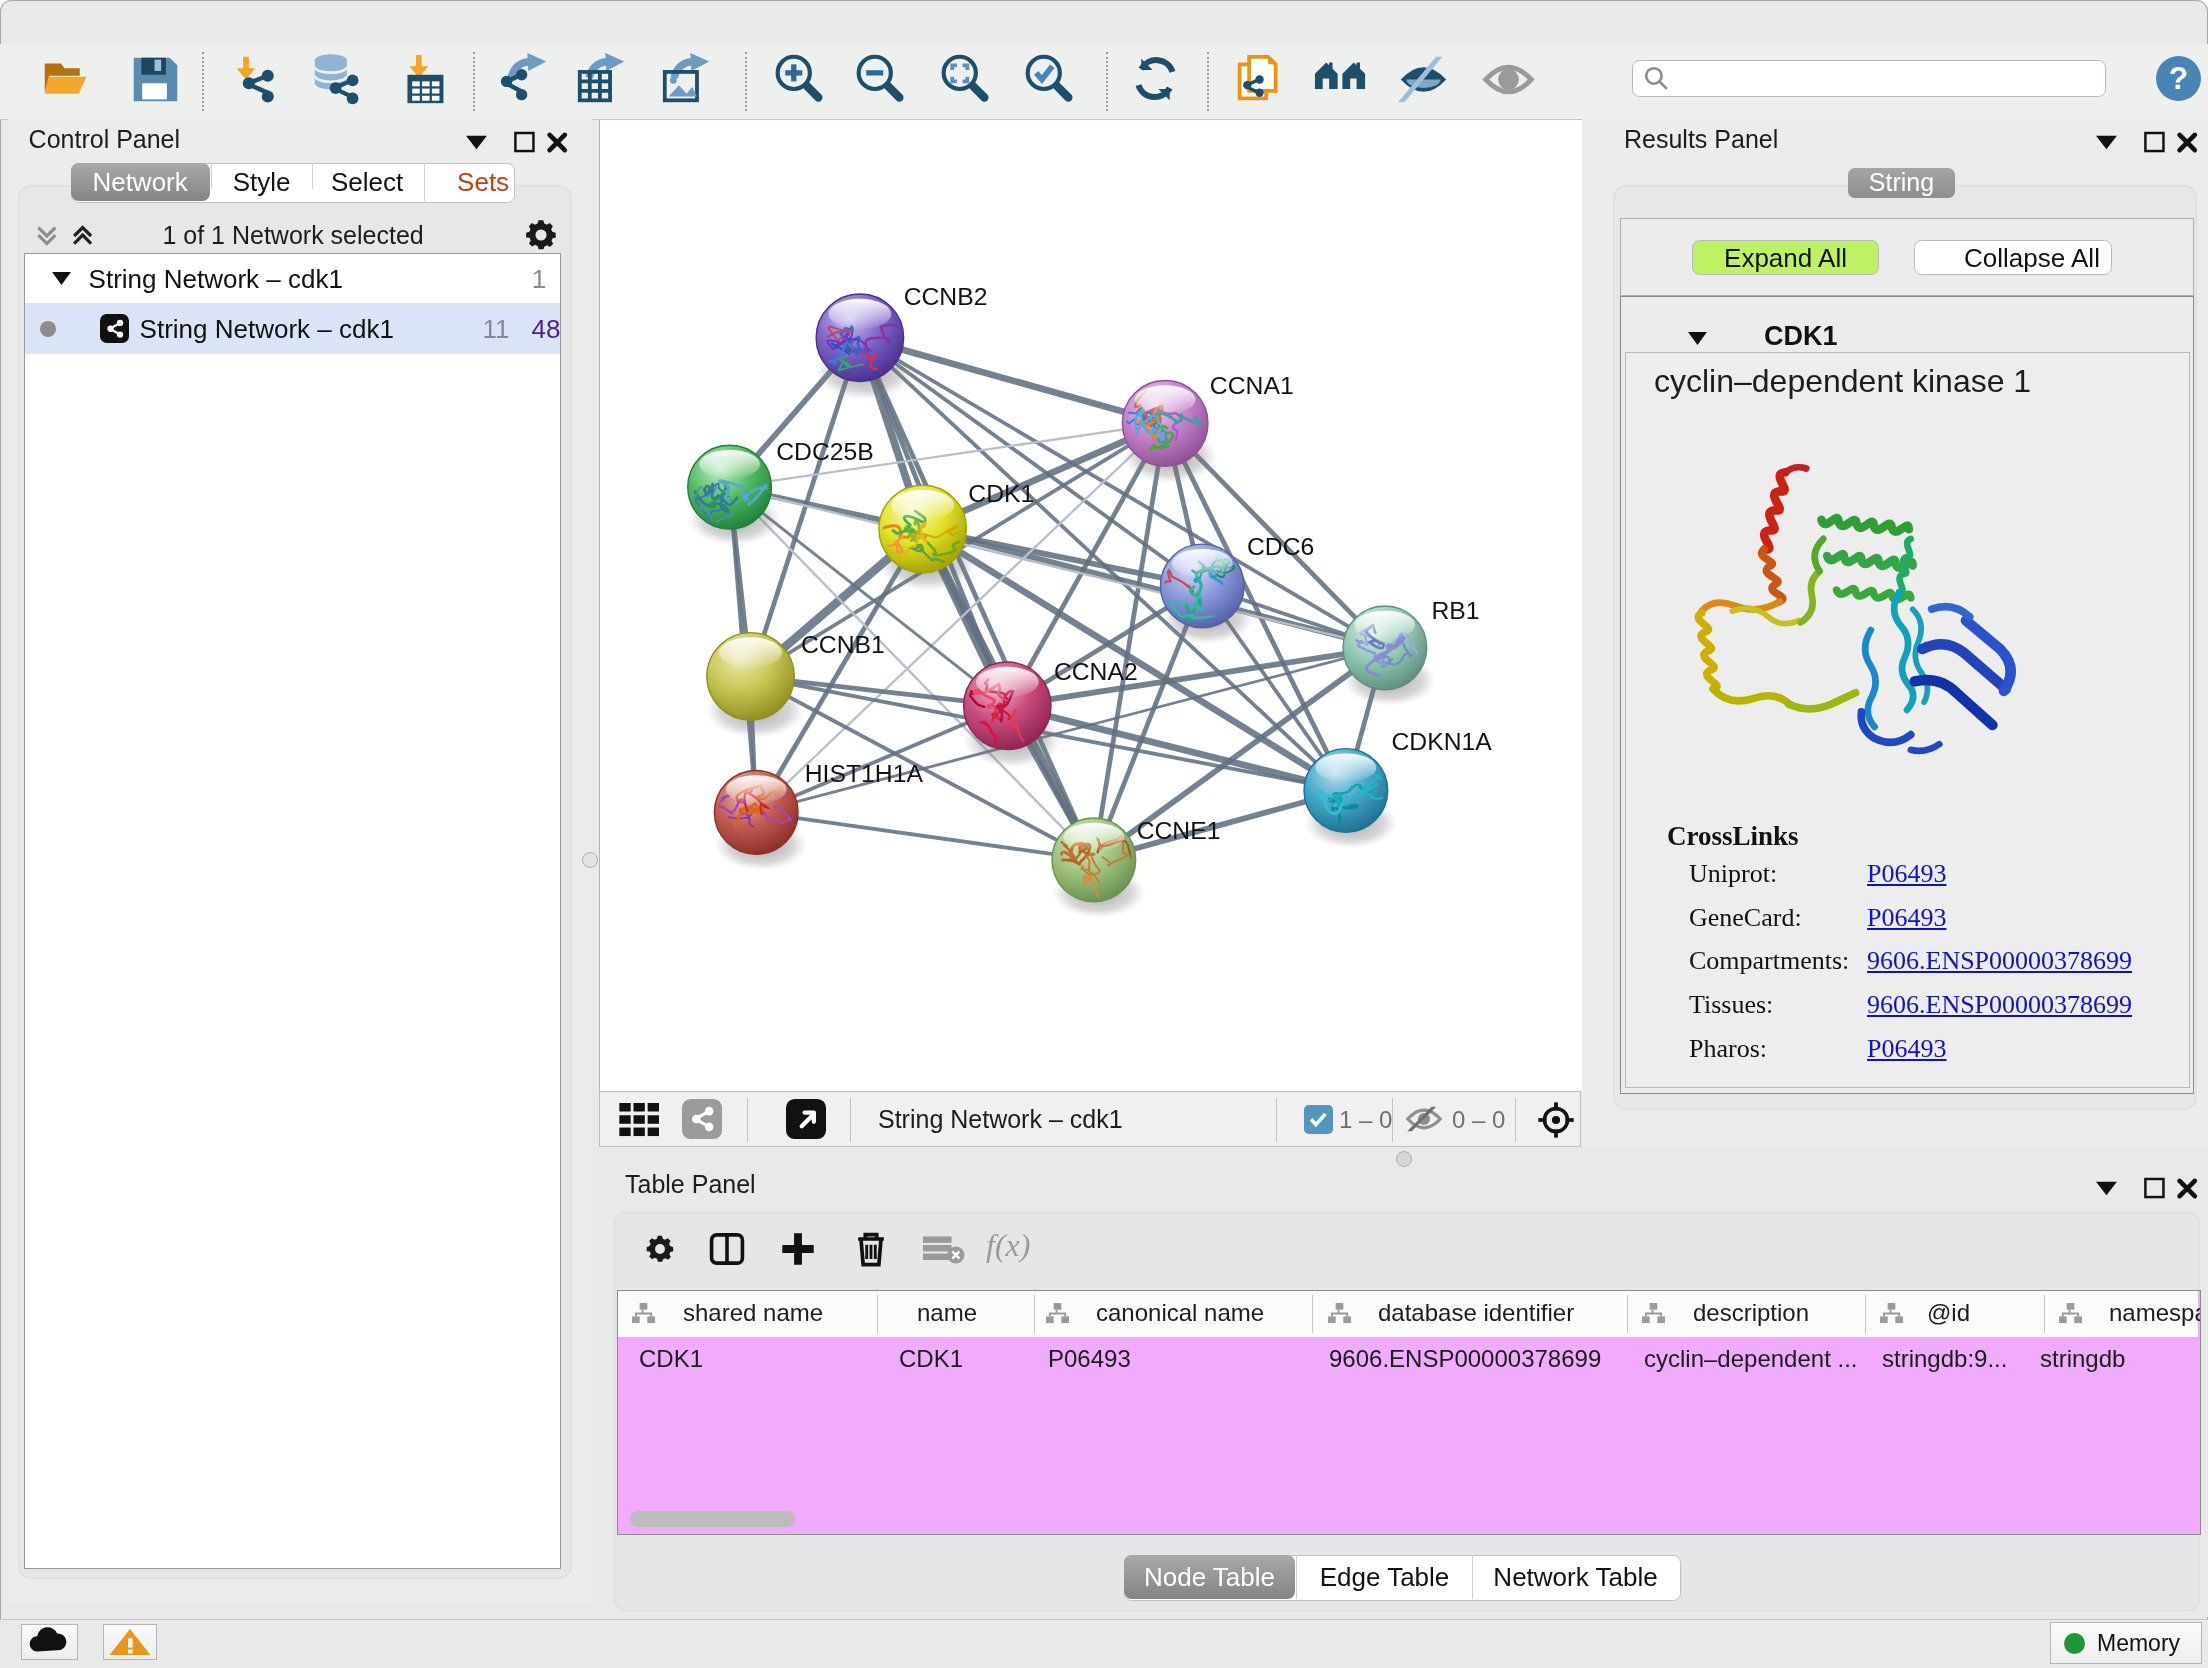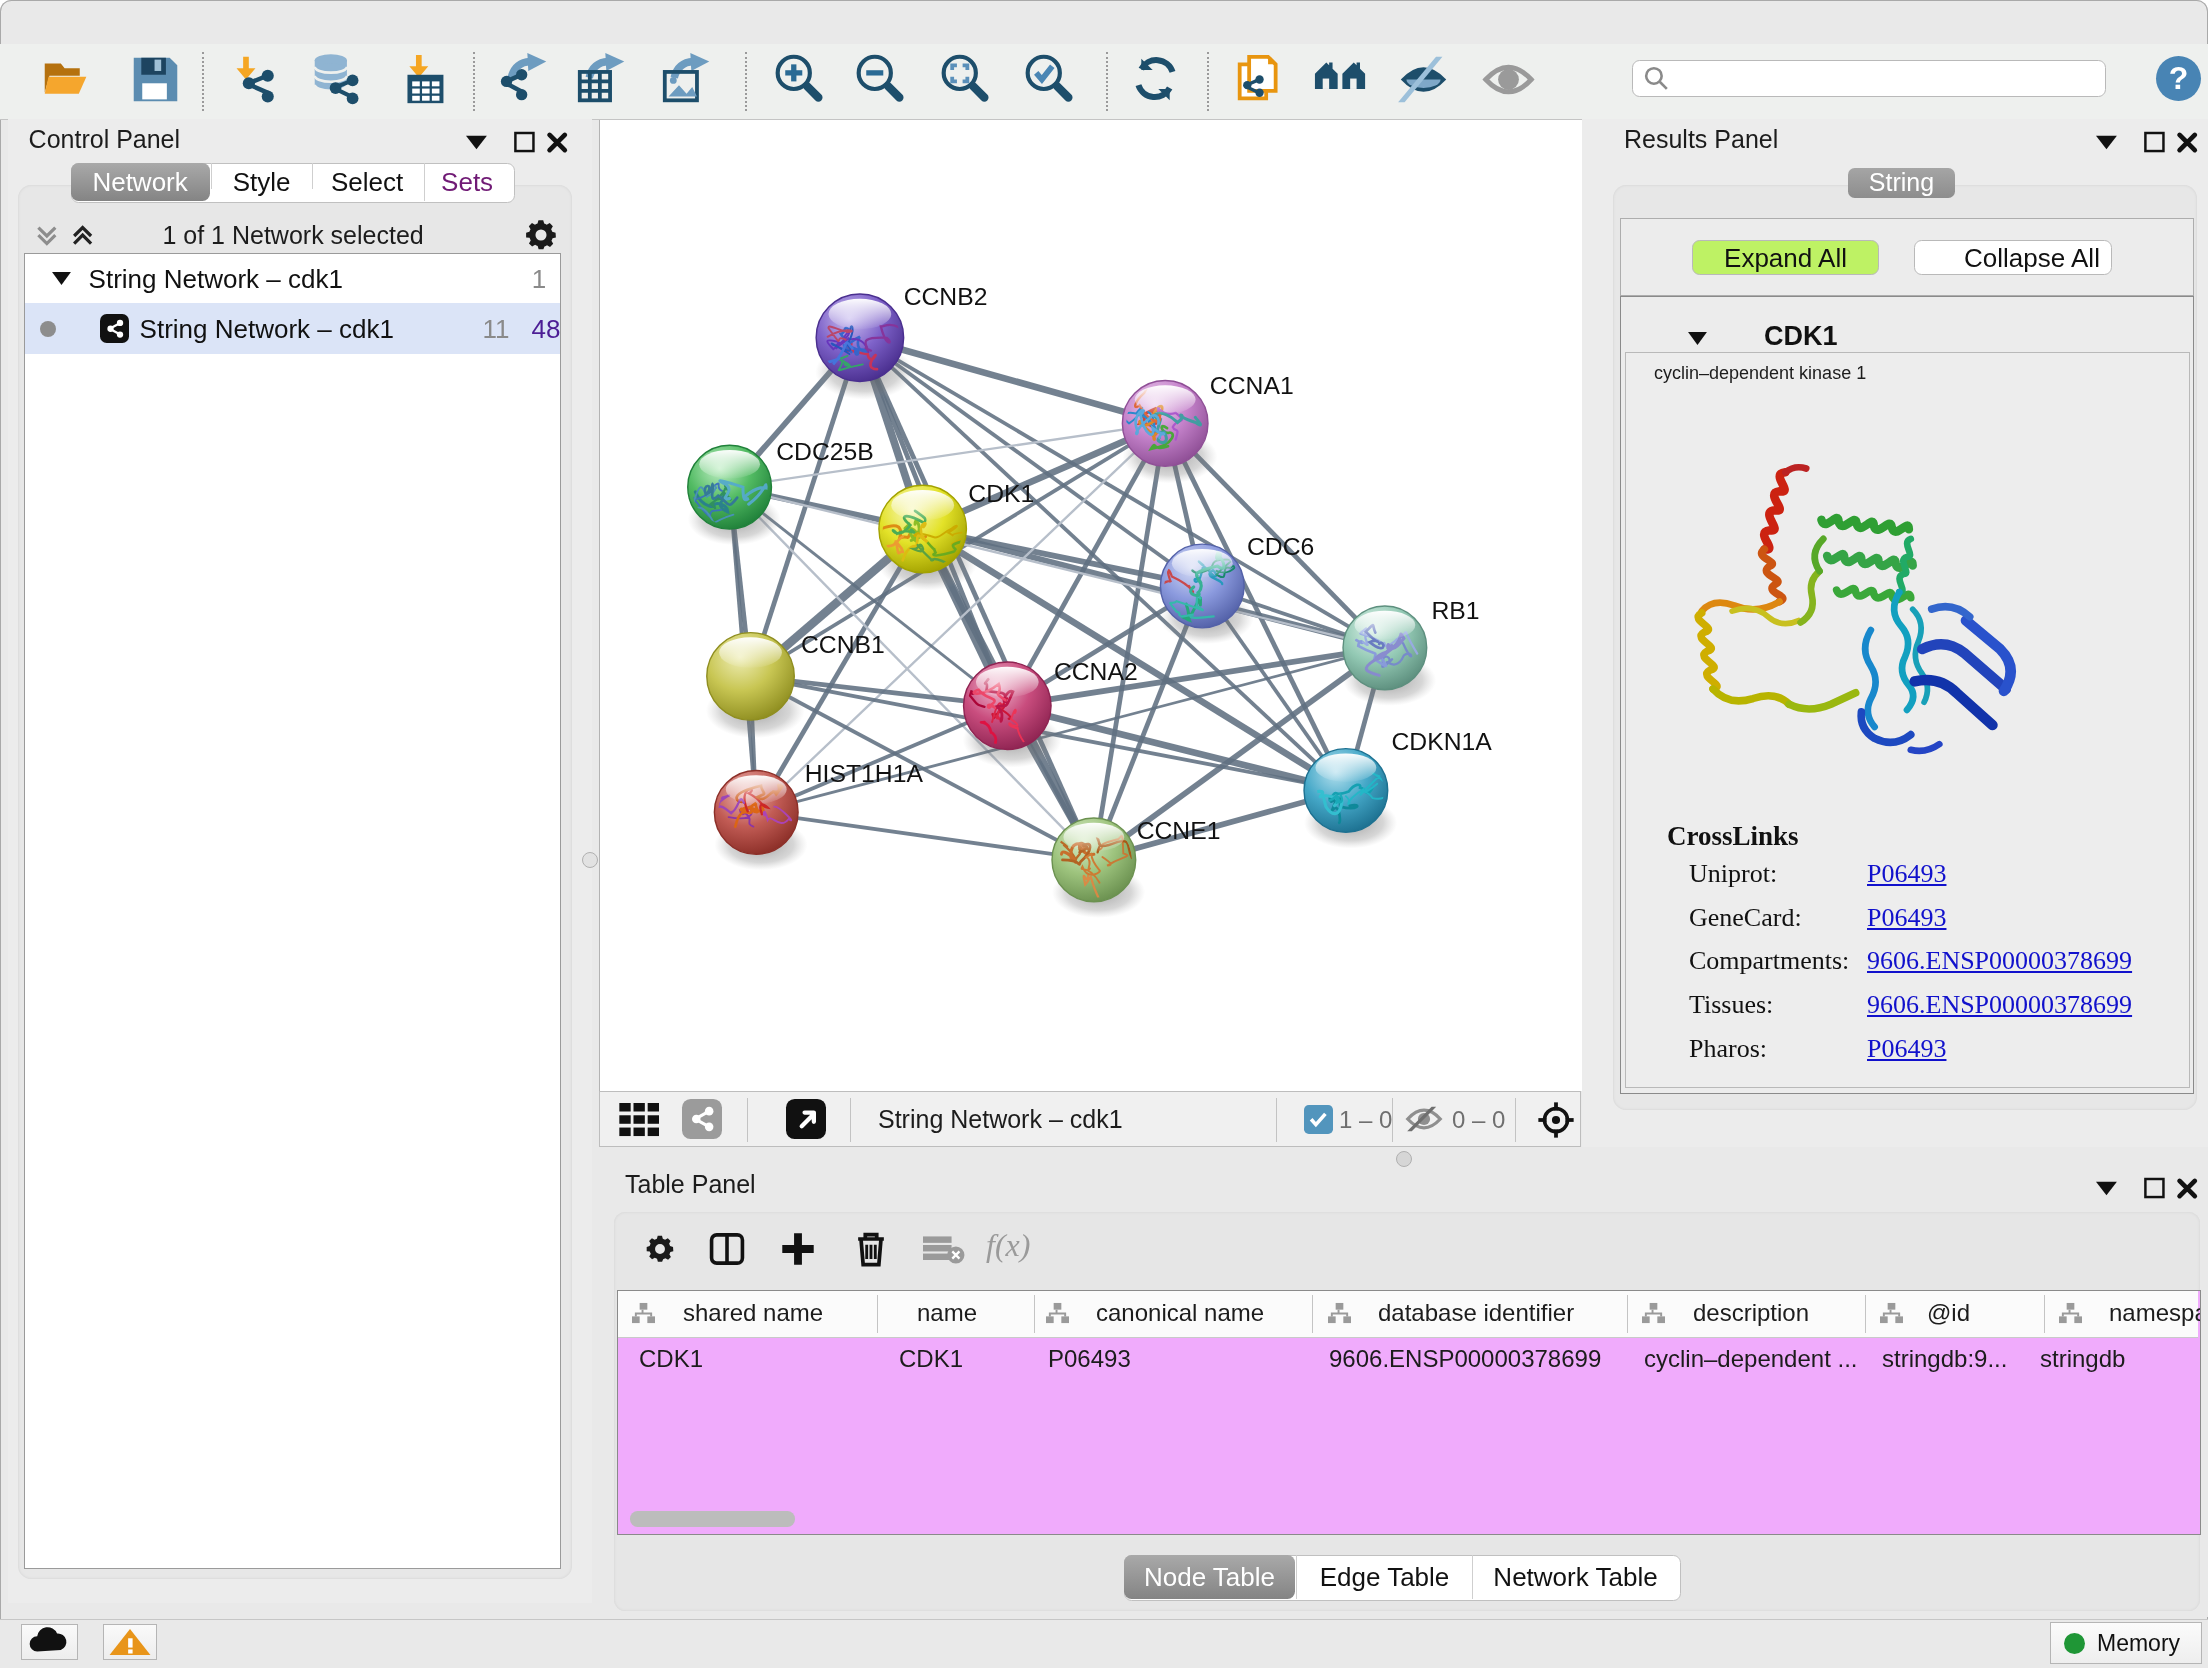--- a/index.html
+++ b/index.html
@@ -187,21 +187,21 @@
     <div class="abs ptitle" style="left:21px;top:5.7px;">Control Panel</div>
     <svg class="abs" style="left:458px;top:11.4px;" width="114" height="25" viewBox="0 0 120 26">
         <path d="M0 6 l22 0 -11 14 z" fill="#111"></path>
         <rect x="52" y="3" width="19" height="19" fill="none" stroke="#111" stroke-width="2.6"></rect>
         <path d="M88 5 l16 16 M104 5 l-16 16" stroke="#111" stroke-width="5" stroke-linecap="round"></path>
       </svg>
     <div class="abs" style="left:63px;top:44px;width:442px;height:38px;background:#fff;border:1px solid #c0c0c0;border-radius:7.6px;z-index:3;"></div>
     <div class="abs" style="left:63px;top:44px;width:139px;height:38px;background:linear-gradient(#a9a9a9,#848484);border-radius:7.6px;color:#fff;text-align:center;line-height:38px;font-size:26px;z-index:4;">Network</div>
     <div class="abs" style="left:203px;top:44px;width:100px;height:26px;border-right:1px solid #cfcfcf;border-left:1px solid #cfcfcf;color:#111;text-align:center;line-height:38px;font-size:26px;z-index:4;">Style</div>
     <div class="abs" style="left:303px;top:44px;width:113px;height:38px;border-right:1px solid #cfcfcf;color:#111;text-align:center;line-height:38px;font-size:26px;z-index:4;">Select</div>
-    <div class="abs" style="left:416px;top:44px;width:87px;height:38px;color:#701a75;text-align:center;line-height:38px;font-size:26px;z-index:4;">Sets</div>
+    <div class="abs" style="left:432px;top:44px;width:87px;height:38px;color:#c2410c;text-align:center;line-height:38px;font-size:26px;z-index:4;">Sets</div>
     <div class="abs" style="left:10.5px;top:66px;width:554px;height:1394px;background:#e7e7e7;border-radius:13.3px;box-shadow:inset 0 0 2.9px #cfcfcf;"></div>
     <svg class="abs" style="left:27px;top:101px;" width="67" height="32" viewBox="0 0 70 34">
         <g stroke="#8d8d8d" stroke-width="3.4" fill="none">
           <path d="M3 8 l9 9 9-9"></path>
           <path d="M3 16 l9 9 9-9"></path>
         </g>
         <g stroke="#222" stroke-width="3.4" fill="none">
           <path d="M41 17 l9-9 9 9"></path>
           <path d="M41 25 l9-9 9 9"></path>
         </g>
@@ -614,21 +614,21 @@
     <div class="abs" style="left:266px;top:49px;width:107px;height:29.5px;background:linear-gradient(#a5a5a5,#8d8d8d);border-radius:6.7px;color:#fff;font-size:25px;text-align:center;line-height:29.5px;">String</div>
     <div class="abs" style="left:38px;top:99px;width:574px;height:78px;border:1px solid #adadad;background:#ececec;box-sizing:border-box;"></div>
     <div class="abs" style="left:110px;top:121px;width:187px;height:35px;background:#bef264;border:1px solid #b9b9b9;border-radius:7.6px;text-align:center;line-height:35px;font-size:26px;color:#111;box-sizing:border-box;">Expand All</div>
     <div class="abs" style="left:332px;top:121px;width:198px;height:35px;background:#fff;border:1px solid #b9b9b9;border-radius:7.6px;text-align:center;line-height:35px;font-size:26px;color:#111;box-sizing:border-box;padding-left:38px;">Collapse All</div>
     <div class="abs" style="left:38px;top:177px;width:574px;height:798px;border:1.9px solid #8a8a8a;background:#ececec;box-sizing:border-box;"></div>
     <svg class="abs" style="left:104px;top:211px;" width="23" height="17" viewBox="0 0 24 18">
         <path d="M2 2 l20 0 -10 14 z" fill="#111"></path>
       </svg>
     <div class="abs" style="left:182px;top:202px;font-size:27px;font-weight:bold;color:#111;">CDK1</div>
     <div class="abs" style="left:43px;top:233px;width:565px;height:736px;border:1px solid #b9b9b9;background:#ededed;box-sizing:border-box;"></div>
-    <div class="abs" style="left:72px;top:244px;font-size:18px;color:#1c1c1c;">cyclin–dependent kinase 1</div>
+    <div class="abs" style="left:72px;top:244px;font-size:32px;color:#1c1c1c;">cyclin–dependent kinase 1</div>
     <svg class="abs" style="left:91px;top:340px;" width="352" height="307" viewBox="0 0 370 323">
 <g fill="none" stroke-linecap="round">
 <path d="M118,14 C101,16 128,36 112,34 C95,36 123,57 107,54 C90,56 117,77 102,75 C84,77 112,97 96,95" stroke="#cc2211" stroke-width="9"></path>
 <path d="M118 14 q10 -8 22 -4" stroke="#bb2222" stroke-width="7"></path>
 <path d="M96,95 C84,104 114,108 101,113 C89,123 120,126 107,132 C95,141 125,144 112,150" stroke="#cc5511" stroke-width="8"></path>
 <path d="M112 150 q-24 14 -48 4 q-22 -8 -34 6" stroke="#dd8811" stroke-width="7"></path>
 <path d="M30,162 C16,170 48,178 33,182 C19,190 51,198 36,202 C22,210 54,218 39,222 C25,230 57,238 42,242" stroke="#cfae00" stroke-width="8"></path>
 <path d="M42 242 q16 18 42 10 q24 -8 38 6" stroke="#b8b400" stroke-width="8"></path>
 <path d="M122 258 q20 10 44 0 l26 -12" stroke="#9ab810" stroke-width="8"></path>
 <path d="M62 160 q22 -8 38 6 q14 12 32 4" stroke="#c8c020" stroke-width="6"></path>

